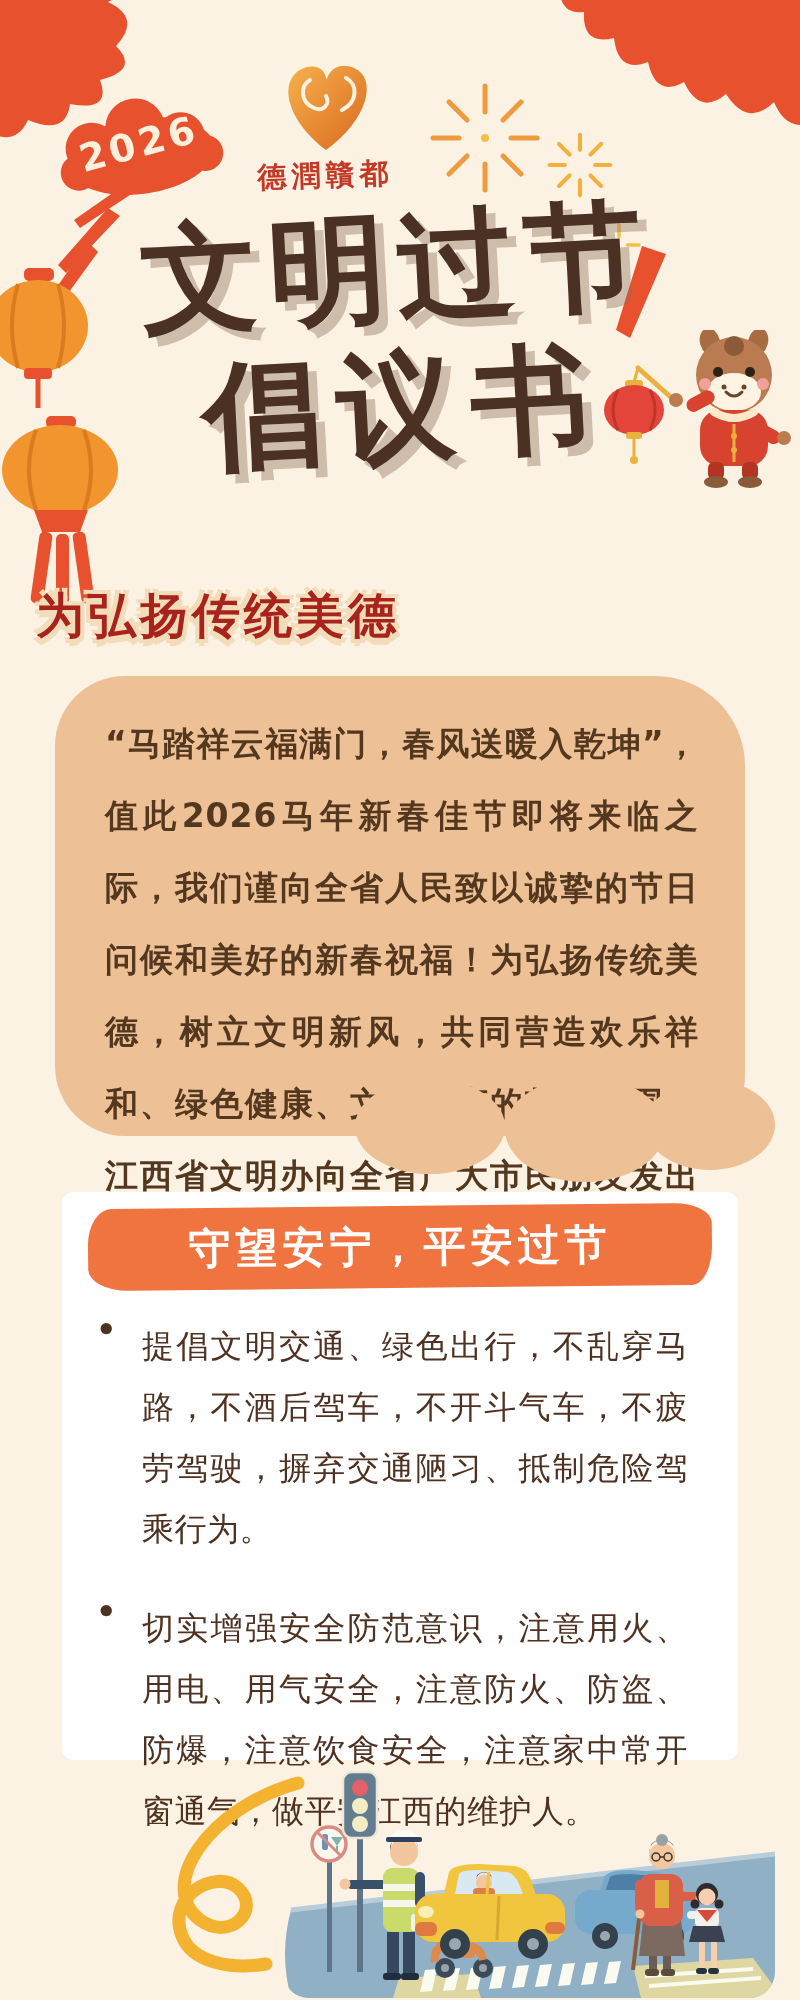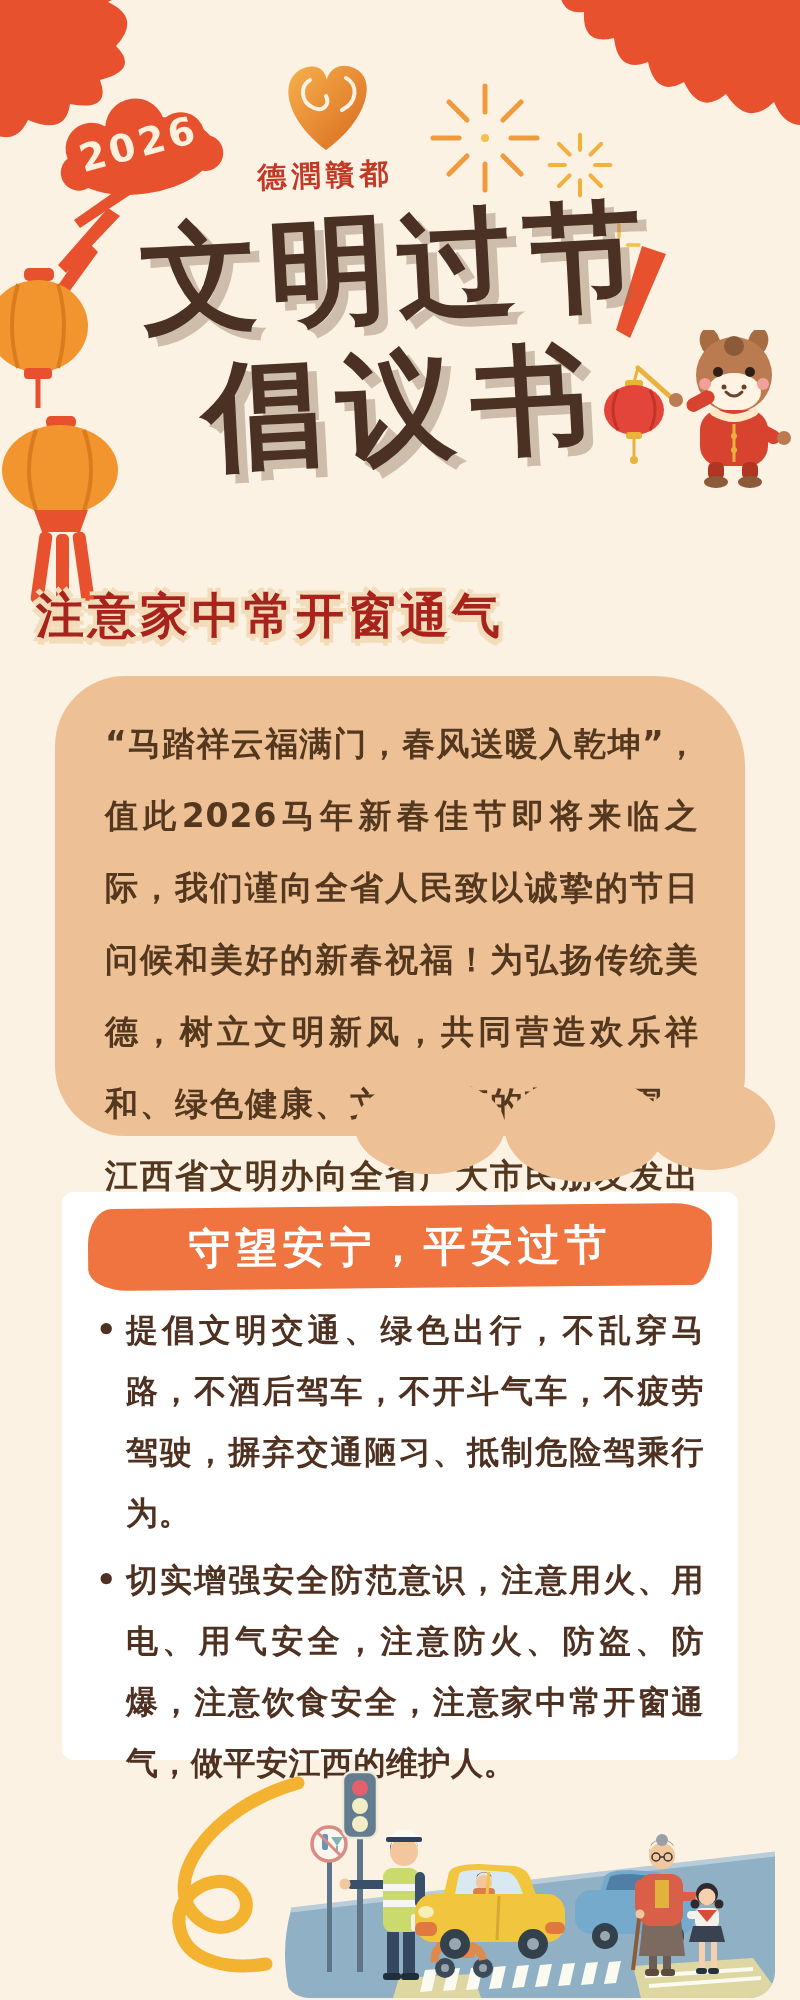--- a/index.html
+++ b/index.html
@@ -52,21 +52,21 @@
       border-radius:11px;}
   .banner{position:absolute;left:26px;top:14px;width:624px;height:82px;
       background:#ef7440;line-height:82px;text-align:center;color:#ffffff;
       font-size:42px;font-weight:900;letter-spacing:5px;
       border-radius:24px 38px 20px 40px/36px 20px 40px 22px;
       transform:rotate(-0.6deg);}
   .bullets{position:absolute;left:34px;top:108px;width:608px;margin:0;padding:0;
       list-style:none;}
   .bullets li{display:flex;margin:0 0 6px 0;}
   .dot{flex:0 0 30px;font-size:32px;font-weight:900;color:#4f3121;line-height:61px;}
-  .bullets p{margin:0;font-size:32px;line-height:61px;color:#4f3121;font-weight:bold;
+  .bullets p{margin:16px;font-size:32px;line-height:61px;color:#4f3121;font-weight:normal;
       text-align:justify;letter-spacing:0.5px;}
 
   
   .squiggle{left:108px;top:1768px;}
   .traffic{left:283px;top:1764px;}
 </style>
 </head>
 <body>
 
 <div class="poster">
@@ -210,21 +210,21 @@
     <circle cx="84" cy="70" r="7" fill="#bb7b50"></circle>
     <rect x="168" y="92" width="26" height="14" rx="7" fill="#d8432f" transform="rotate(28 168 92)"></rect>
     <circle cx="192" cy="108" r="7" fill="#bb7b50"></circle>
 
     <rect x="116" y="132" width="16" height="18" rx="6" fill="#b23423"></rect>
     <rect x="150" y="132" width="16" height="18" rx="6" fill="#b23423"></rect>
     <ellipse cx="124" cy="152" rx="12" ry="6" fill="#8a5a39"></ellipse>
     <ellipse cx="158" cy="152" rx="12" ry="6" fill="#8a5a39"></ellipse>
   </svg>
 
-  <div class="abs greeting">注意家中常开窗通气</div>
+  <div class="abs greeting">为弘扬传统美德</div>
 
   <div class="abs intro">
     <div class="bump bump1"></div>
     <div class="bump bump2"></div>
     <div class="bump bump3"></div>
     <p>“马踏祥云福满门，春风送暖入乾坤”，值此2026马年新春佳节即将来临之际，我们谨向全省人民致以诚挚的节日问候和美好的新春祝福！为弘扬传统美德，树立文明新风，共同营造欢乐祥和、绿色健康、文明有序的节日氛围，江西省文明办向全省广大市民朋友发出如下倡议：</p>
   </div>
 
   <div class="abs card">
     <div class="banner">守望安宁，平安过节</div>

